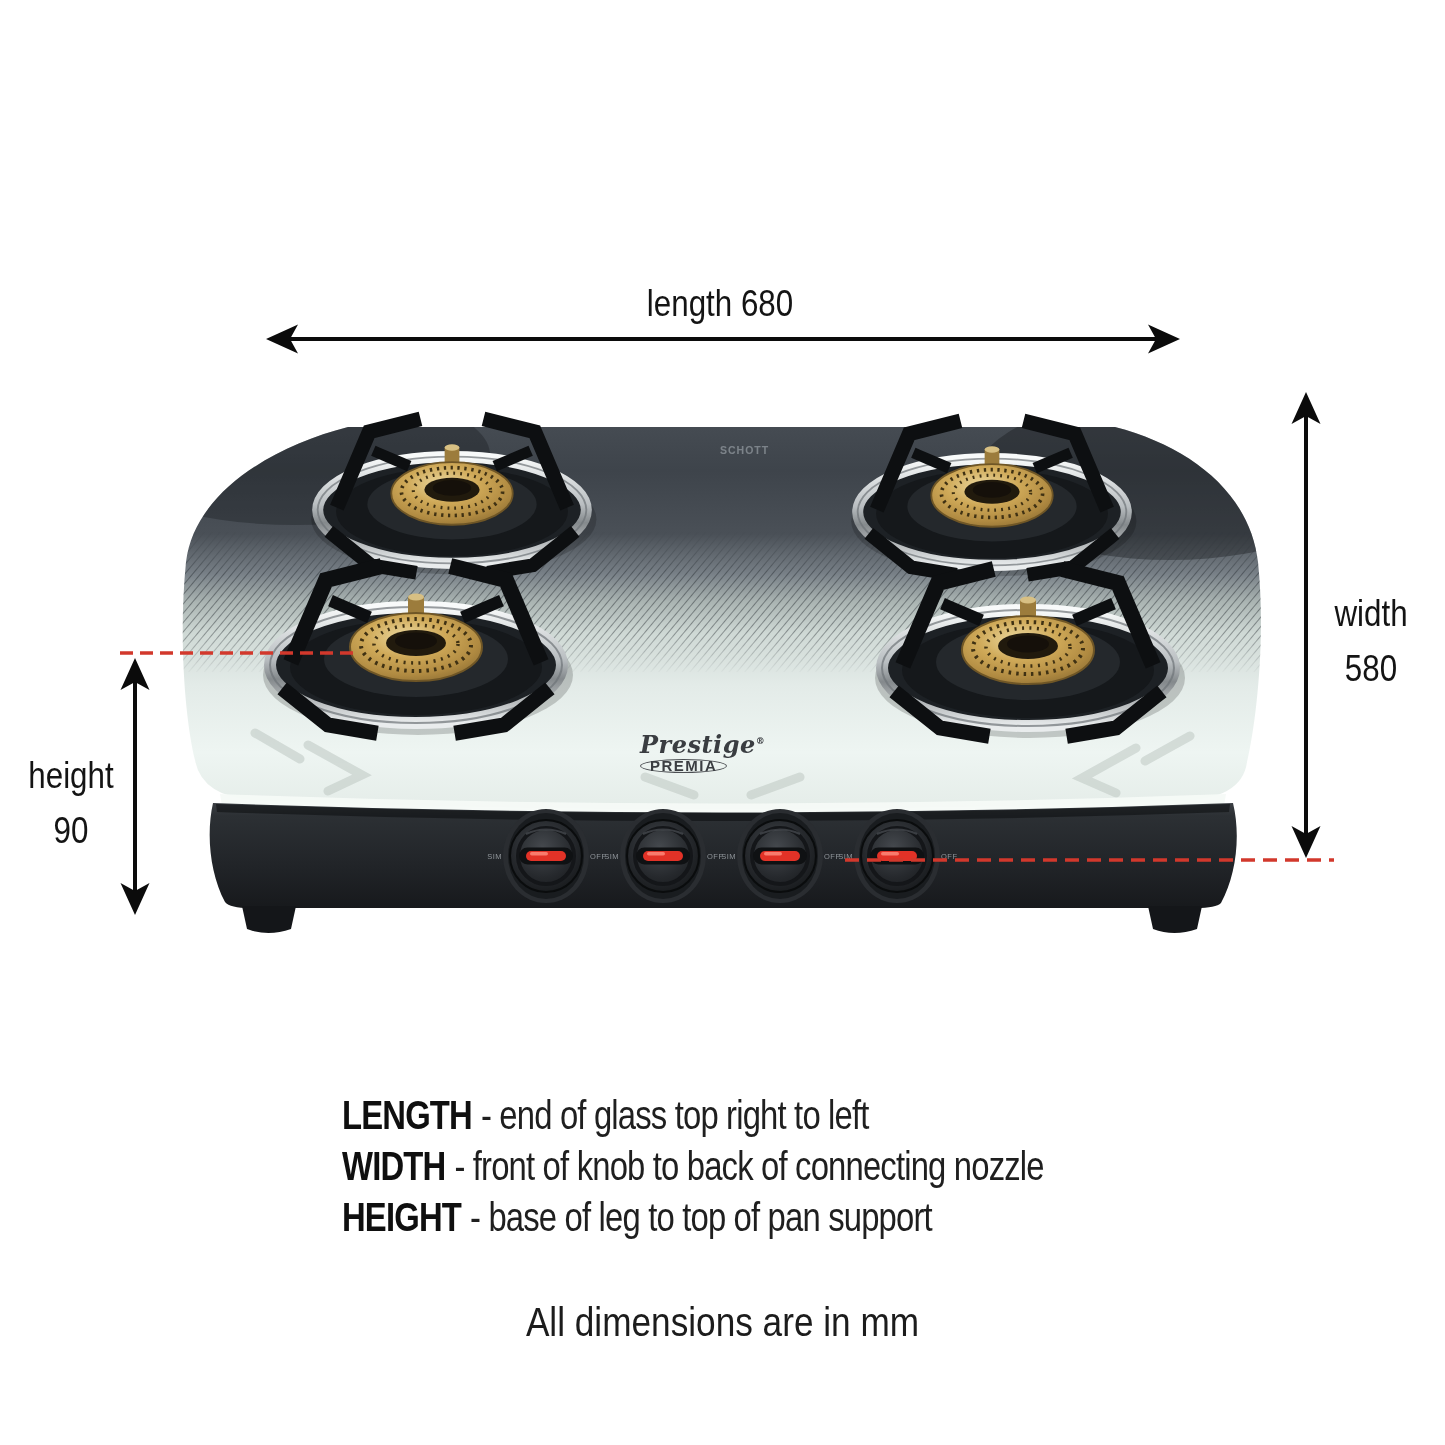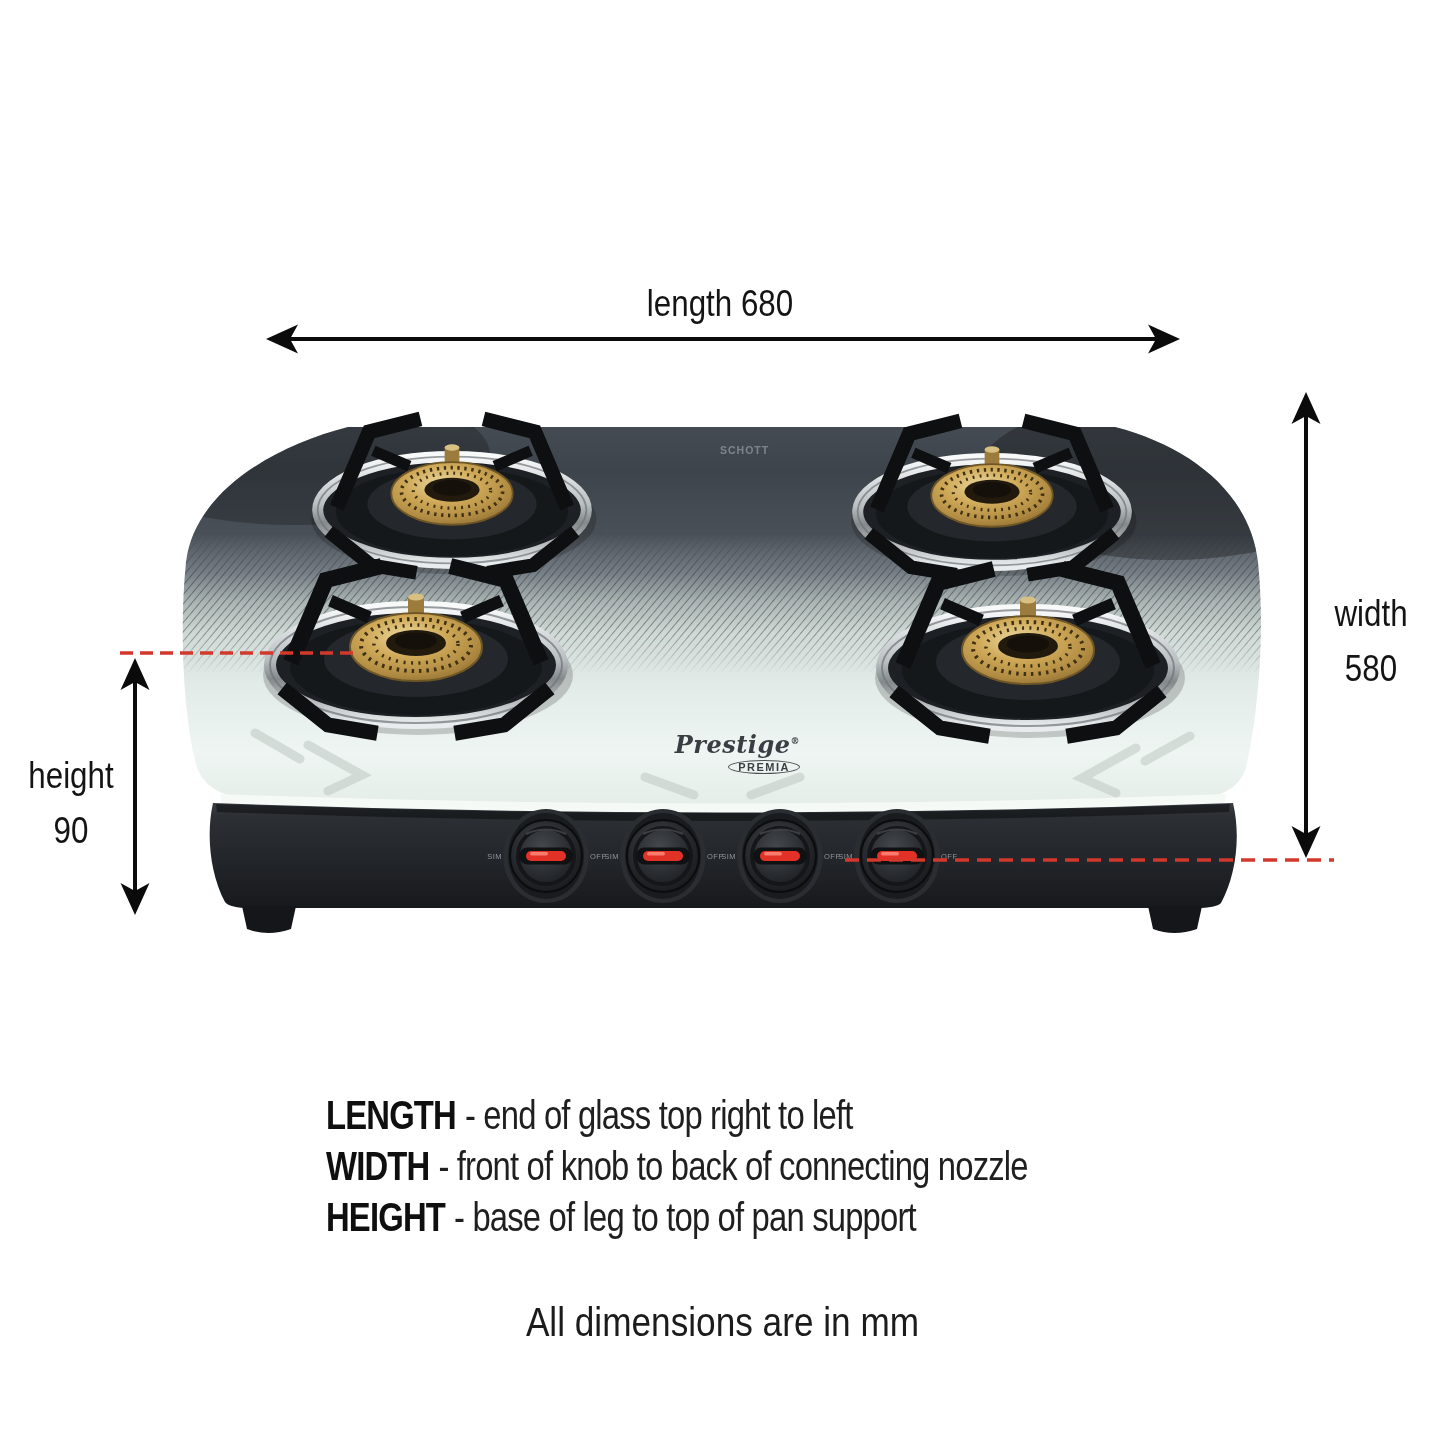--- a/index.html
+++ b/index.html
@@ -3,33 +3,33 @@
 <meta charset="utf-8">
 <style>
   html,body{margin:0;padding:0;background:#ffffff;}
   .stage{position:relative;width:1445px;height:1445px;background:#ffffff;overflow:hidden;
          font-family:"Liberation Sans",sans-serif;}
   .stage svg{position:absolute;left:0;top:0;}
   .abs{position:absolute;}
   .dim{font-size:36px;color:#141414;transform:scaleX(.87);transform-origin:center;
        text-align:center;line-height:55px;}
   .dim span{display:block;}
-  .legend{left:326px;top:1090px;}
+  .legend{left:342px;top:1090px;}
   .legend-row{white-space:nowrap;font-size:40px;line-height:51px;color:#1f1f1f;
               transform:scaleX(.82);transform-origin:left center;letter-spacing:-1px;}
   .legend-row .term{font-weight:bold;color:#0f0f0f;}
   .legend-row .desc{margin-left:11px;}
   .note{left:0;top:1300px;width:1445px;text-align:center;font-size:40px;color:#1c1c1c;
         transform:scaleX(.88);transform-origin:center;}
-  .logo{left:640px;top:729px;width:160px;text-align:right;}
+  .logo{left:640px;top:729px;width:160px;text-align:left;}
   .brand{font-family:"DejaVu Serif",serif;font-style:italic;font-weight:bold;
          font-size:24px;color:#3a3d41;letter-spacing:.5px;line-height:24px;}
   .brand sup{font-size:9px;}
   .series{display:inline-block;margin-top:1px;border:1.5px solid #4b4e52;border-radius:50%;
-          padding:1px 9px;font-size:11px;font-weight:bold;letter-spacing:1.5px;
+          padding:1px 9px;font-size:15px;font-weight:bold;letter-spacing:1.5px;
           color:#3b3e42;line-height:10px;}
   .watermark{left:692px;top:444px;width:80px;font-size:10.5px;letter-spacing:1px;
              color:rgba(222,229,233,0.38);font-weight:bold;margin-left:28px;}
 </style>
 </head>
 <body>
 
 <div class="stage">
 
 <svg width="1445" height="1445" viewBox="0 0 1445 1445">

